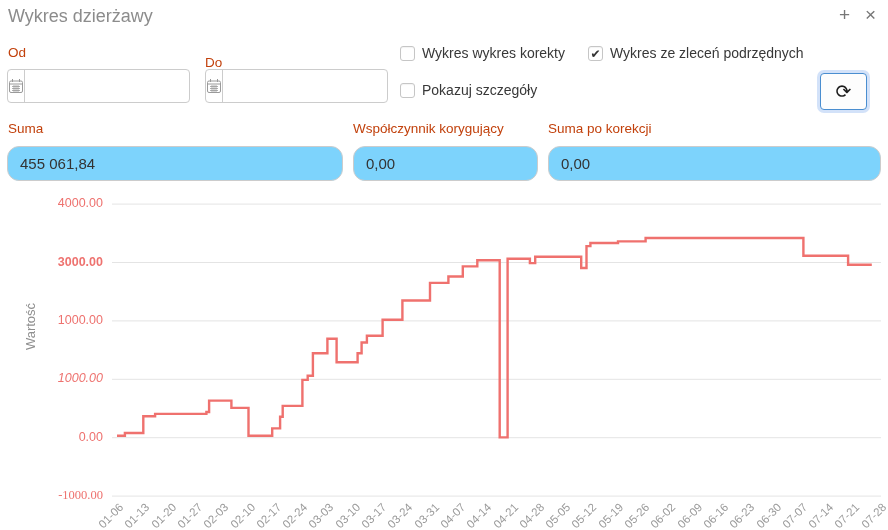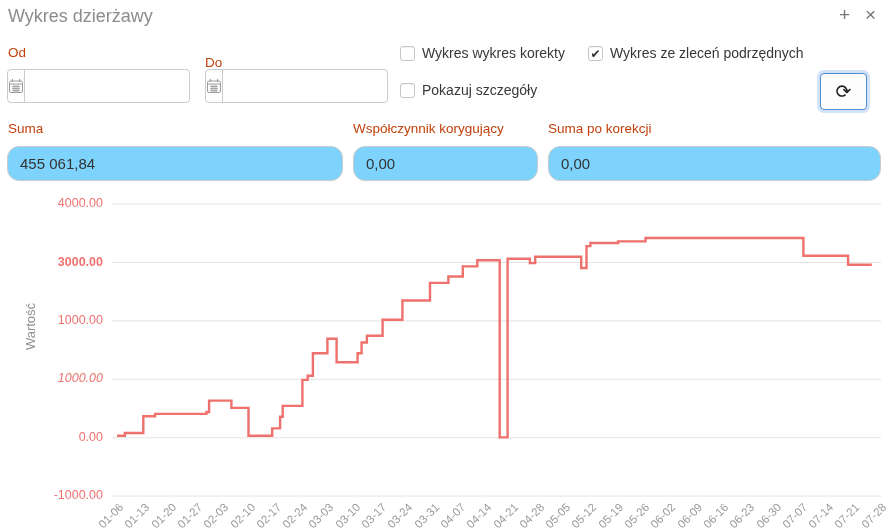--- a/index.html
+++ b/index.html
@@ -116,21 +116,21 @@
           <line x1="112" x2="881" y1="301.09999999999997" y2="301.09999999999997" stroke="#e4e4e4" stroke-width="1"></line>
         </g>
       <path id="series-line" fill="none" stroke-width="2.4" stroke-linejoin="miter" d="M117.0 240.7 L124.9 240.7 L124.9 238.0 L143.3 238.0 L143.3 221.3 L155.1 221.3 L155.1 218.9 L206.4 218.9 L206.4 217.0 L209.1 217.0 L209.1 205.6 L231.4 205.6 L231.4 212.9 L248.5 212.9 L248.5 240.7 L272.2 240.7 L272.2 233.4 L280.1 233.4 L280.1 221.7 L282.7 221.7 L282.7 210.9 L302.4 210.9 L302.4 184.9 L307.7 184.9 L307.7 180.8 L312.9 180.8 L312.9 158.2 L327.4 158.2 L327.4 143.8 L336.6 143.8 L336.6 167.2 L357.6 167.2 L357.6 158.2 L361.6 158.2 L361.6 147.5 L366.9 147.5 L366.9 140.8 L382.6 140.8 L382.6 124.8 L402.4 124.8 L402.4 105.5 L430.0 105.5 L430.0 87.9 L448.4 87.9 L448.4 81.5 L462.8 81.5 L462.8 71.4 L477.3 71.4 L477.3 65.2 L499.7 65.2 L499.7 242.4 L507.6 242.4 L507.6 63.7 L529.9 63.7 L529.9 68.1 L535.2 68.1 L535.2 61.7 L581.2 61.7 L581.2 73.0 L586.5 73.0 L586.5 51.1 L590.4 51.1 L590.4 48.0 L618.0 48.0 L618.0 46.4 L645.6 46.4 L645.6 43.0 L803.4 43.0 L803.4 60.7 L848.1 60.7 L848.1 69.7 L871.8 69.7 L871.8 69.7" stroke="#ef716e"></path>
     </svg>
     <div id="yticks">
         <div class="ytick" style="left: 23px; top: 1.1px;">4000.00</div>
         <div class="ytick" style="left: 23px; top: 59.5px; font-weight: bold;">3000.00</div>
         <div class="ytick" style="left: 23px; top: 117.9px;">1000.00</div>
         <div class="ytick" style="left: 23px; top: 176.3px; font-style: italic;">1000.00</div>
         <div class="ytick" style="left: 23px; top: 234.7px;">0.00</div>
-        <div class="ytick" style="left: 23px; top: 293.1px;">-1000.00</div>
+        <div class="ytick" style="left: 23px; top: 293.1px; font-family: Liberation Serif, serif;">-1000.00</div>
       </div>
     <div id="xticks">
         <div class="xtick" style="left: 57px; top: 306px;">01-06</div>
         <div class="xtick" style="left: 83.3px; top: 306px;">01-13</div>
         <div class="xtick" style="left: 109.6px; top: 306px;">01-20</div>
         <div class="xtick" style="left: 135.9px; top: 306px;">01-27</div>
         <div class="xtick" style="left: 162.2px; top: 306px;">02-03</div>
         <div class="xtick" style="left: 188.5px; top: 306px;">02-10</div>
         <div class="xtick" style="left: 214.8px; top: 306px;">02-17</div>
         <div class="xtick" style="left: 241.1px; top: 306px;">02-24</div>

